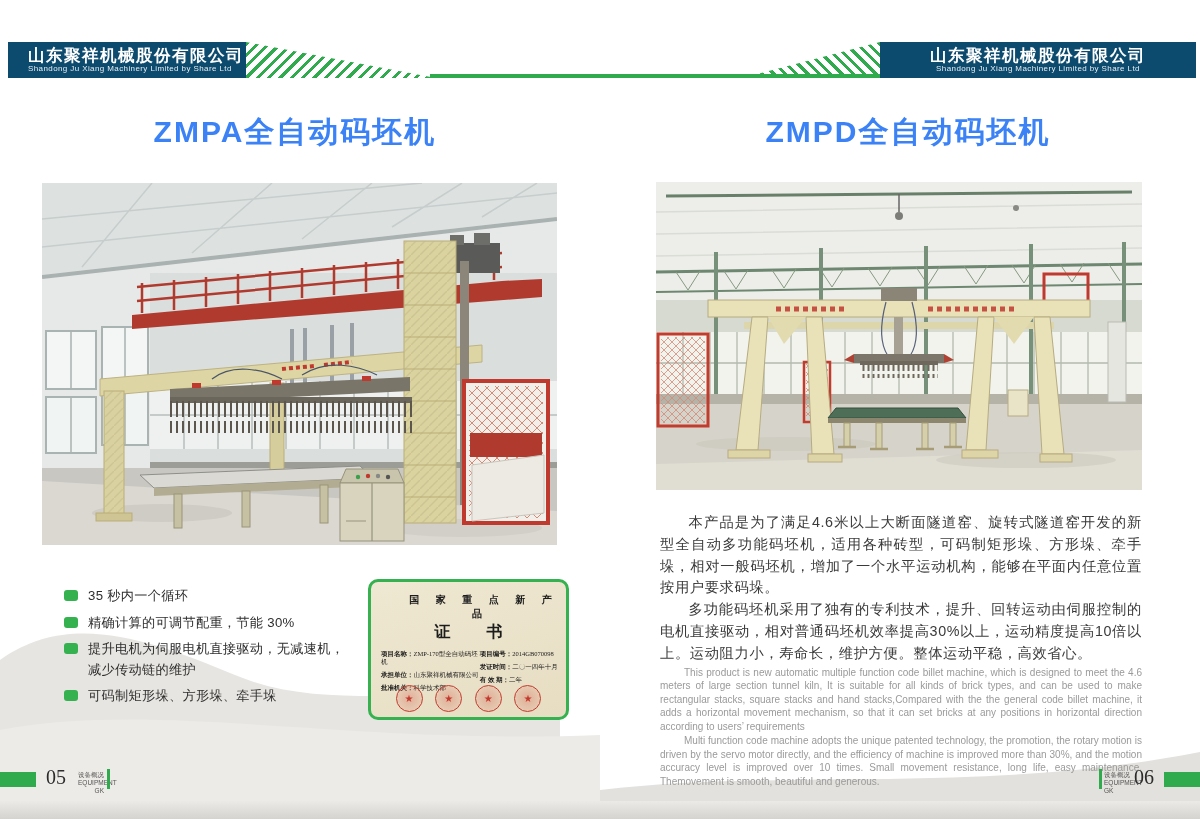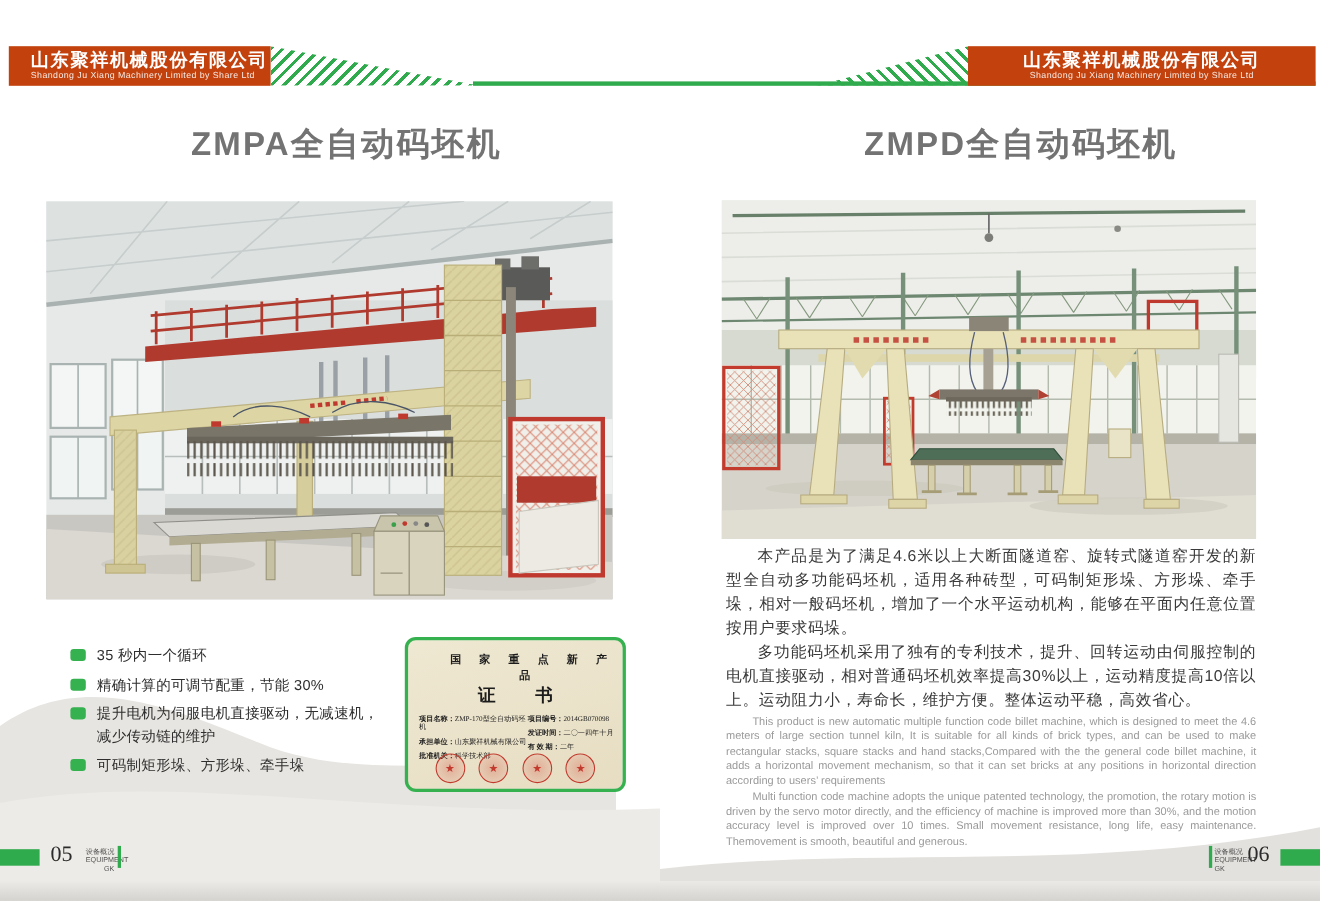--- a/index.html
+++ b/index.html
@@ -1,34 +1,34 @@
 <!DOCTYPE html>
 <html><head>
 <meta charset="utf-8">
 <style>
   html,body{margin:0;padding:0;background:#fff;}
   #page{position:relative;width:1200px;height:819px;background:#ffffff;overflow:hidden;
         font-family:"Liberation Sans","DejaVu Sans",sans-serif;}
 
   
-  .banner{position:absolute;top:42px;height:36px;background:#c2410c;color:#fff;}
+  .banner{position:absolute;top:42px;height:36px;background:#0c4a6e;color:#fff;}
   .banner-left{left:8px;width:238px;display:flex;flex-direction:column;justify-content:center;padding-left:20px;box-sizing:border-box;}
   .banner-right{left:880px;width:316px;display:flex;flex-direction:column;justify-content:center;align-items:center;}
   .banner .cn{font-size:16.5px;font-weight:bold;letter-spacing:1.5px;line-height:18px;white-space:nowrap;}
   .banner .en{font-size:8px;letter-spacing:.4px;opacity:.9;line-height:10px;white-space:nowrap;}
   .stripes{position:absolute;top:42px;height:36px;}
   .stripes-left{left:246px;width:190px;background:repeating-linear-gradient(135deg,#2faa4c 0 3px,rgba(0,0,0,0) 3px 8px);
         clip-path:polygon(0 0,100% 100%,0 100%);}
   .stripes-right{left:742px;width:138px;background:repeating-linear-gradient(45deg,#2faa4c 0 3px,rgba(0,0,0,0) 3px 8px);
         clip-path:polygon(100% 0,100% 100%,0 100%);}
   .header-line{position:absolute;top:73.5px;left:430px;width:766px;height:4.5px;background:#2faa4c;}
 
   
-  .page-title{position:absolute;top:113px;font-size:30px;font-weight:bold;color:#737373;
-        letter-spacing:2px;text-align:center;line-height:38px;padding-left:20px;}
+  .page-title{position:absolute;top:113px;font-size:30px;font-weight:bold;color:#3b82f6;
+        letter-spacing:2px;text-align:center;line-height:38px;}
   .title-left{left:0;width:590px;}
   .title-right{left:608px;width:600px;}
 
   
   .photo{position:absolute;display:block;}
   #photo-left{left:42px;top:183px;}
   #photo-right{left:656px;top:182px;}
 
   
   .features{position:absolute;left:64px;top:586px;width:312px;margin:0;padding:0;list-style:none;}
@@ -46,21 +46,21 @@
   .cert-col{display:flex;flex-direction:column;gap:5px;}
   .cert-col-l{width:101px;}
   .cert-col-r{width:80px;}
   .cert-field b{font-weight:bold;}
   .cert-seals{position:absolute;left:0;right:0;bottom:5px;display:flex;justify-content:space-evenly;padding:0 12px;}
   .seal{width:25px;height:25px;border:1.6px solid #c23a2e;border-radius:50%;
         background:radial-gradient(circle,rgba(210,60,45,.30),rgba(210,60,45,.06));
         display:flex;align-items:center;justify-content:center;color:#c23a2e;font-size:10px;}
 
   
-  .body-text{position:absolute;left:660px;top:496px;width:482px;}
+  .body-text{position:absolute;left:660px;top:512px;width:482px;}
   .p-cn{margin:0;font-size:14.3px;line-height:21.8px;color:#3a3a3a;text-indent:2em;text-align:justify;letter-spacing:.6px;}
   .p-en{margin:1px 0 0 0;font-size:10px;line-height:13.5px;color:#9a9a9a;text-indent:2.4em;text-align:justify;}
 
   
   .foot-bar{position:absolute;top:772px;width:36px;height:15px;background:#2faa4c;}
   .foot-bar-l{left:0;}
   .foot-bar-r{left:1164px;}
   .foot-num{position:absolute;top:766px;font-size:20px;font-weight:normal;color:#2b2b2b;
         font-family:"Liberation Serif","DejaVu Serif",serif;}
   .foot-num-l{left:46px;}

